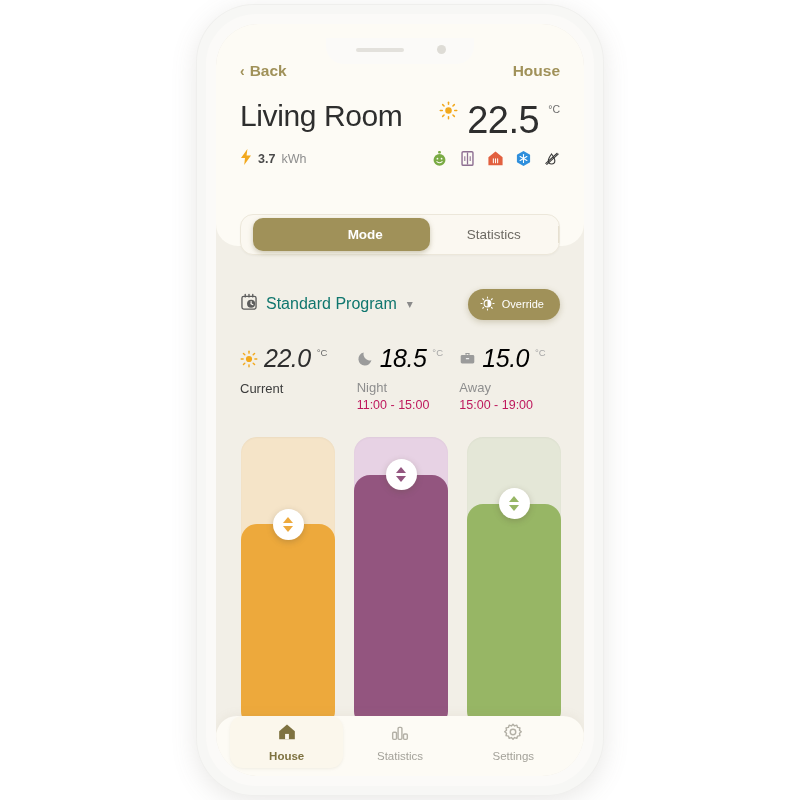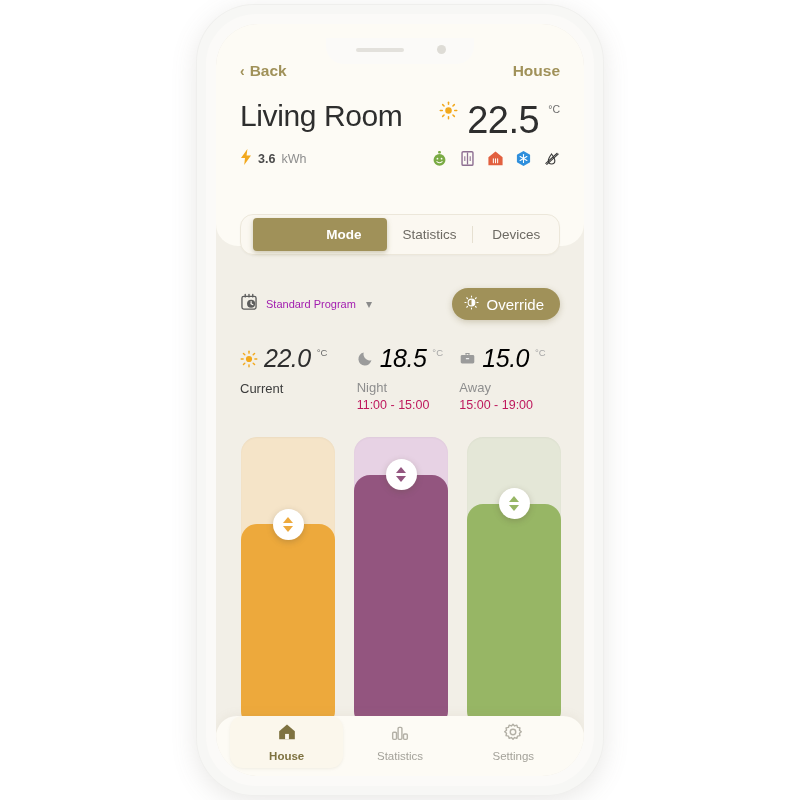--- a/index.html
+++ b/index.html
@@ -118,46 +118,46 @@
   }
   .seg-item {
     flex: 1; text-align: center;
     font-size: 13.5px; color: #6d6a63;
     cursor: pointer; position: relative;
     line-height: 33px; height: 33px;
   }
   .seg-item.active {
     background: #a09159;
     color: #ffffff;
-    border-radius: 4px;
+    border-radius: 10px;
     margin-left: 12px;
     box-shadow: 0 2px 5px rgba(120,108,62,0.35);
     font-weight: 600;
     padding-left: 48px;
   }
   .seg-divider {
     width: 1px; height: 17px; background: #e6e0d1;
   }
 
   
   .program-row {
     position: absolute;
     left: 24px; top: 261px;
     width: 320px; height: 38px;
     display: flex; align-items: center; justify-content: space-between;
   }
   .program-left { display: flex; align-items: center; gap: 8px; cursor: pointer; }
-  .program-name { font-size: 11px; color: #a21caf; }
+  .program-name { font-size: 16px; color: #0f766e; }
   .chev-down { color: #8a8a8a; font-size: 12px; margin-left: 2px; }
   .override-btn {
     display: flex; align-items: center; gap: 7px;
     background: #a09159; color: #ffffff;
     border-radius: 20px;
     padding: 7px 16px 7px 12px;
-    font-size: 15px;
+    font-size: 11px;
     cursor: pointer;
     box-shadow: 0 2px 6px rgba(130,117,70,0.32);
   }
 
   
   .presets {
     position: absolute;
     left: 24px; top: 322px;
     width: 322px;
     display: flex;
@@ -294,21 +294,21 @@
         </div>
       </div>
 
       <div class="meta-row">
         <div class="energy">
           <span>
             <svg width="12" height="16" viewBox="0 0 12 16">
               <path d="M7.4 0 L1 9 H5 L4.2 16 L11 6.6 H6.6 Z" fill="#f2a81d"></path>
             </svg>
           </span>
-          <span class="energy-val">3.6</span>
+          <span class="energy-val">3.7</span>
           <span class="energy-unit">kWh</span>
         </div>
 
         <div class="status-icons">
           <span>
             <svg width="17" height="17" viewBox="0 0 24 24">
               <rect x="10" y="1.5" width="4" height="3.4" rx="1.4" fill="#7aab44"></rect>
               <circle cx="12" cy="14" r="8.4" fill="#7aab44"></circle>
               <circle cx="9.1" cy="12.2" r="1.25" fill="#fdfbf5"></circle>
               <circle cx="14.9" cy="12.2" r="1.25" fill="#fdfbf5"></circle>
@@ -353,21 +353,20 @@
             </svg>
           </span>
         </div>
       </div>
     </div>
 
     <div class="segment">
       <div class="seg-item active">Mode</div>
       <div class="seg-item">Statistics</div>
       <div class="seg-divider"></div>
-      <div class="seg-item">Devices</div>
     </div>
 
     <div class="program-row">
       <div class="program-left">
         <span>
           <svg width="18" height="18" viewBox="0 0 24 24">
             <rect x="2.6" y="4.4" width="18.8" height="17" rx="2.4" fill="none" stroke="#5c5c5c" stroke-width="1.8"></rect>
             <line x1="7" y1="1.9" x2="7" y2="5.2" stroke="#5c5c5c" stroke-width="1.8" stroke-linecap="round"></line>
             <line x1="12" y1="1.9" x2="12" y2="5.2" stroke="#5c5c5c" stroke-width="1.8" stroke-linecap="round"></line>
             <line x1="17" y1="1.9" x2="17" y2="5.2" stroke="#5c5c5c" stroke-width="1.8" stroke-linecap="round"></line>

